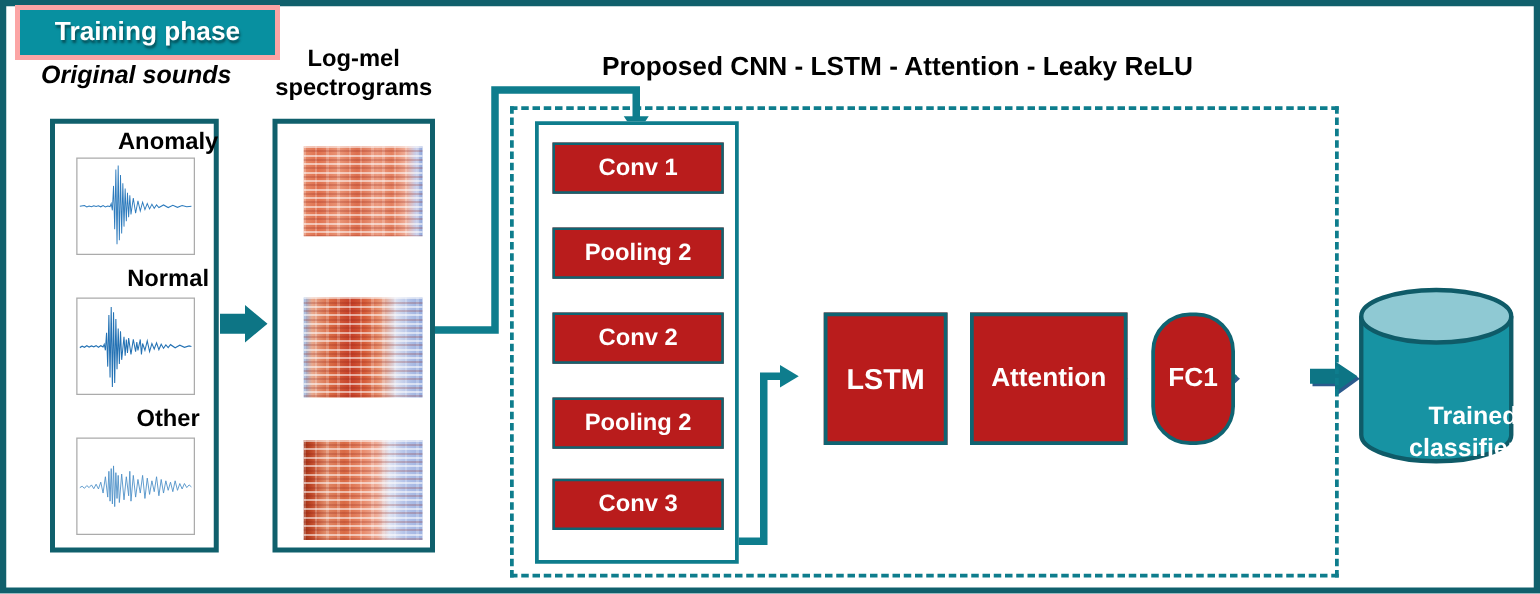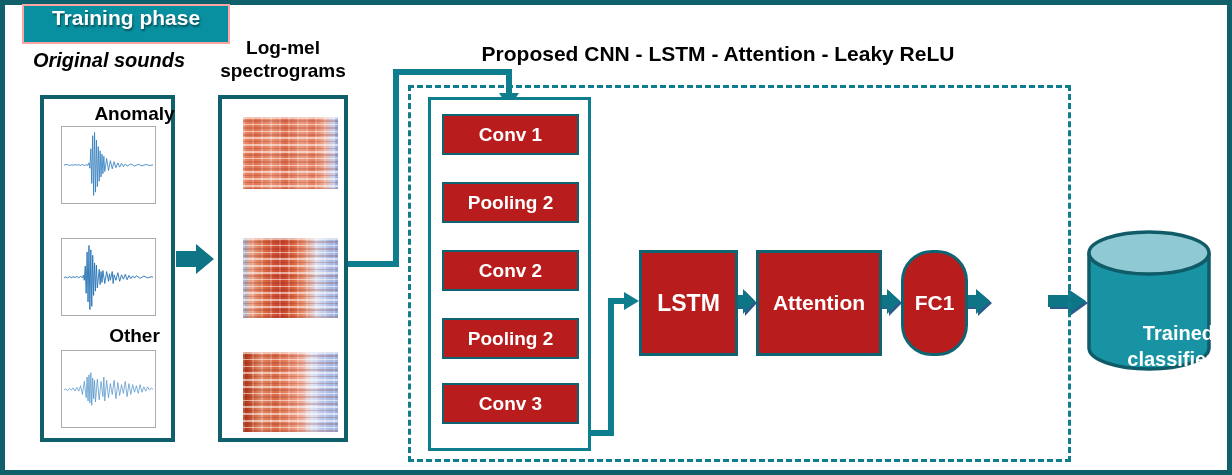--- a/index.html
+++ b/index.html
@@ -1,20 +1,20 @@
 <!DOCTYPE html>
 <html><head>
 <meta charset="utf-8">
 <style>
   html,body{margin:0;padding:0;background:#ffffff;}
   body{font-family:"Liberation Sans","DejaVu Sans",sans-serif;}
   .canvas{position:relative;width:1232px;height:475px;background:#ffffff;overflow:hidden;}
   .frame{position:absolute;left:0;top:0;right:0;bottom:0;border:5px solid #10606C;}
-  .badge{position:absolute;left:22px;top:4px;width:204px;height:36px;background:#0890A0;
-         border:2px solid #fca5a5;display:flex;align-items:flex-start;justify-content:center;
+  .badge{position:absolute;left:12px;top:4px;width:204px;height:36px;background:#0890A0;
+         border:4px solid #fca5a5;display:flex;align-items:center;justify-content:center;
          color:#fff;font-weight:bold;font-size:21px;text-shadow:1px 2px 2px rgba(0,0,0,0.45);}
   .heading{position:absolute;color:#000;font-weight:bold;text-align:center;}
   .h-orig{left:10px;top:49px;width:198px;font-size:20px;font-style:italic;}
   .h-spec{left:211px;top:36px;width:144px;font-size:19px;line-height:1.22;}
   .h-title{left:408px;top:42px;width:620px;font-size:21px;}
   .panel{position:absolute;background:#fff;border:4px solid #10606C;}
   .panel-sounds{left:40px;top:95px;width:127px;height:339px;}
   .panel-spec{left:218px;top:95px;width:122px;height:339px;}
   .wf-label{position:absolute;width:100%;text-align:center;font-weight:bold;font-size:19px;color:#000;padding-left:27px;}
   .wf-box{position:absolute;left:17px;width:93px;height:76px;background:#fff;border:1px solid #ababab;}
@@ -26,21 +26,21 @@
         rgba(0,0,0,0) 5px,rgba(0,0,0,0) 6.8px),
      repeating-linear-gradient(to right,rgba(255,255,255,0.22) 0 2px,rgba(0,0,0,0) 2px 9px);}
   .spec1{background:linear-gradient(90deg,#e78a69 0%,#e0714f 12%,#ea9577 30%,#dd6f4e 45%,#ec9b80 62%,#e4805f 74%,#f0ad97 86%,#c9cde9 94%,#8fa6da 100%);}
   .spec2{background:linear-gradient(90deg,#8badde 0%,#e9a98e 7%,#da6b45 22%,#c64028 40%,#d8603c 52%,#e89473 64%,#d9deef 78%,#aebfe6 90%,#95abdd 100%);}
   .spec3{background:linear-gradient(90deg,#a03014 0%,#c24b2a 7%,#e08a68 18%,#d96a44 34%,#e98c6d 50%,#efae9a 62%,#e0e4f2 72%,#b6c5ea 84%,#9db1e0 100%);}
   .dashed-box{position:absolute;left:408px;top:85px;width:657px;height:371px;border:3px dashed #0E7D8D;}
   .cnn-box{position:absolute;left:428px;top:97px;width:157px;height:348px;border:3px solid #0E7D8D;background:#fff;}
   .node{position:absolute;background:#b91c1c;border:2px solid #0F6472;color:#fff;font-weight:bold;
         display:flex;align-items:center;justify-content:center;}
   .cnn-node{left:442px;width:133px;height:37px;font-size:19px;}
-  .row-node{top:250px;height:100px;font-size:21px;border-width:3px;}
+  .row-node{top:250px;height:100px;font-size:21px;border-width:3px;margin-left:20px;}
   .flow-svg{position:absolute;left:0;top:0;width:1232px;height:475px;pointer-events:none;}
   .cyl{position:absolute;left:1084px;top:228px;width:130px;height:150px;}
   .cyl svg{position:absolute;left:0;top:0;width:100%;height:100%;}
   .cyl-label{position:absolute;left:0;top:52px;width:100%;text-align:right;color:#fff;
              font-weight:bold;font-size:20px;line-height:1.3;margin-top:40px;}
 </style>
 </head>
 <body>
 
 <div class="canvas">
@@ -108,20 +108,21 @@
 
   <div class="heading h-title">Proposed CNN - LSTM - Attention - Leaky ReLU</div>
 
   <div class="panel panel-sounds">
     <div class="wf-label" style="top:4px;">Anomaly</div>
     <div class="wf-box" style="top:27px;">
       <svg viewBox="0 0 100 70" preserveAspectRatio="none">
         <path d="M2,35 6,34.5 8,35.5 10,34.8 12,35.3 14,34.6 16,35.2 18,34.7 20,35.4 22,34.5 24,35.5 26,34.8 28,35.2 29,33 30,38 31,20 32,52 33,8 34,63 35,5 36,60 37,12 38,55 39,18 40,50 41,22 42,46 43,25 44,43 45,27 46,41 48,29 50,40 52,31 54,38.5 56,32 58,37.5 60,33 62,37 64,33.5 66,36.5 68,34 70,36 74,34 78,36 82,34.3 86,35.8 90,34.5 94,35.4 98,35" fill="none" stroke="#2D7BBD" stroke-width="0.8"></path>
       </svg>
     </div>
+    <div class="wf-label" style="top:114px;">Normal</div>
     <div class="wf-box" style="top:139px;">
       <svg viewBox="0 0 100 70" preserveAspectRatio="none">
         <path d="M2,36 4,34.9 6,35.8 8,34.6 10,35.6 12,34.8 14,35.4 16,34.5 18,35.7 20,34.6 22,35.5 23,33.5 24,38 25,25 26,50 27,12 28,58 29,6 30,65 31,10 32,62 33,15 34,52 35,22 36,48 37,24 38,45 40,28 41,42 42,30 43,40 44,29 46,41 48,30 50,39 51,32 52,38 54,30 55,41 56,33 58,38 60,31 62,39 64,33 66,37 68,32.5 70,37.5 72,33.5 74,36.5 76,34 78,36 80,33.8 84,36.2 88,34.2 92,35.8 96,34.8 98,35.2" fill="none" stroke="#2472B4" stroke-width="0.9"></path>
       </svg>
     </div>
     <div class="wf-label" style="top:226px;">Other</div>
     <div class="wf-box" style="top:251px;">
       <svg viewBox="0 0 100 70" preserveAspectRatio="none">
         <path d="M2,36 4,35 6,36.5 8,34.5 10,36 12,34 14,36.8 16,33.5 18,37 20,32 22,40 24,28 26,43 27,24 28,46 29,22 30,48 31,20 32,50 33,25 34,44 35,27 36,47 38,26 40,45 42,28 44,42 45,24 46,46 48,27 50,43 52,30 54,40 56,27 58,44 60,29 62,41 64,31 66,39 68,28 70,42 72,30 74,40 76,31 78,38 80,32 82,39 84,31 86,38 88,33 90,37 92,33 94,36 96,34 98,35.5" fill="none" stroke="#4C8FC7" stroke-width="0.7"></path>
       </svg>

